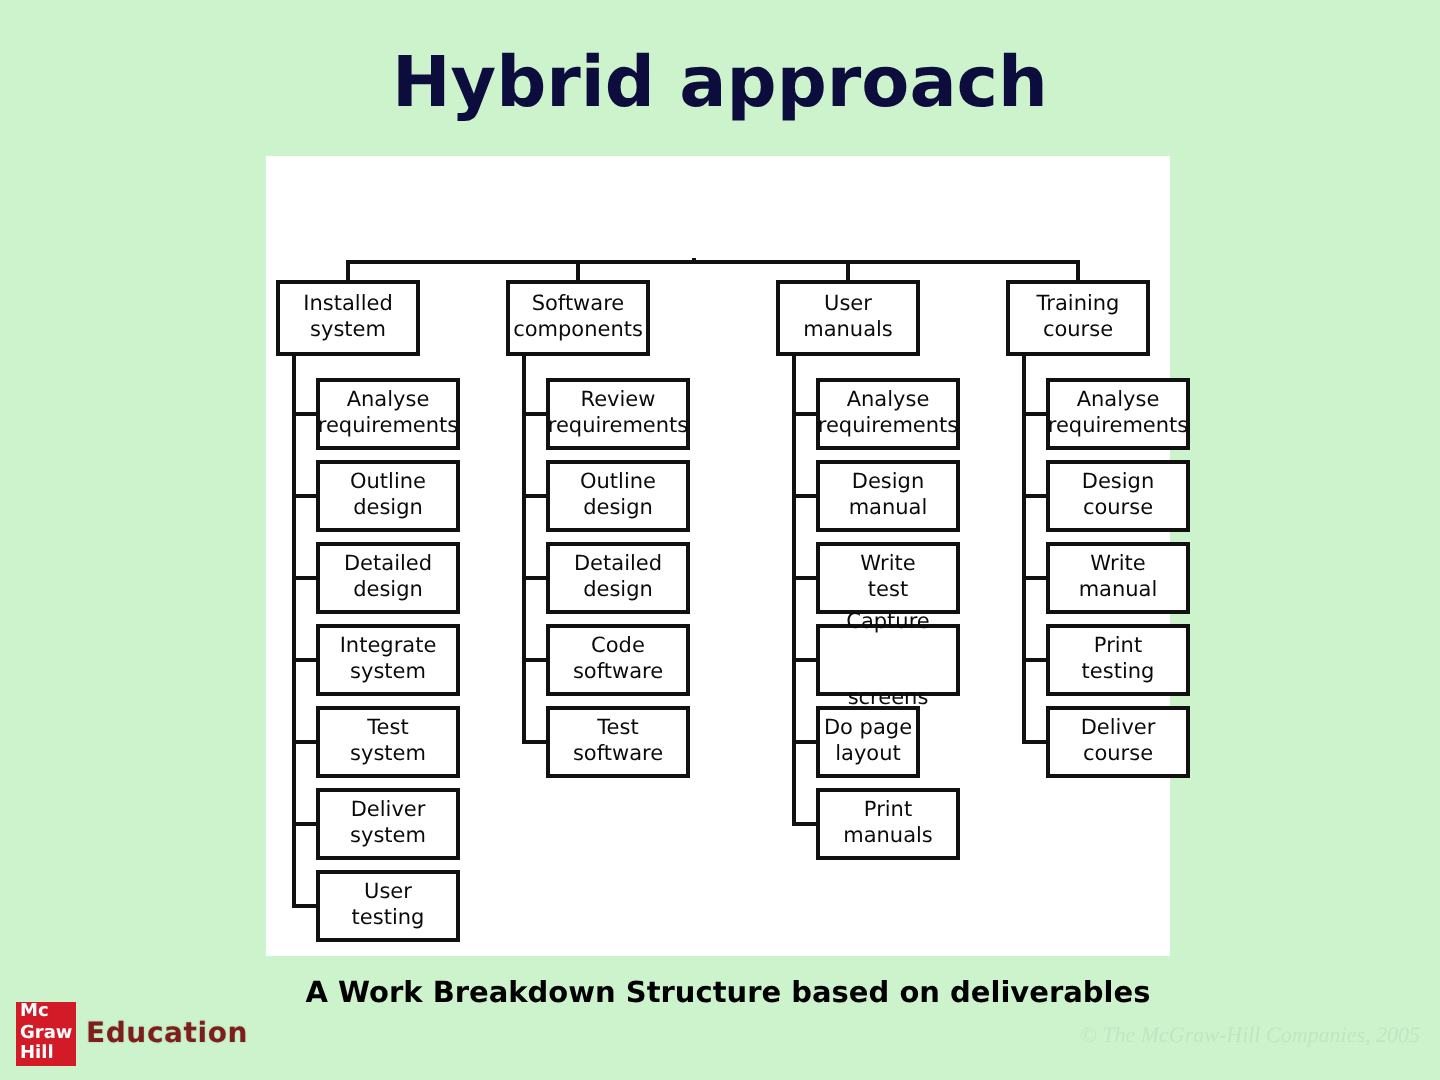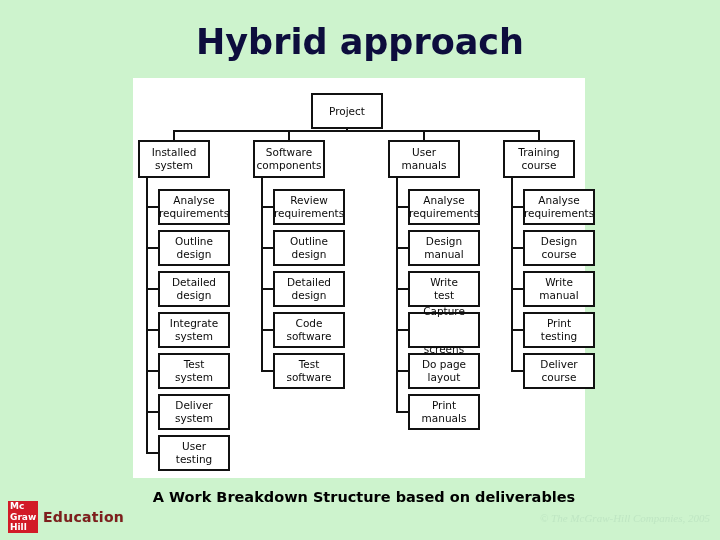--- a/index.html
+++ b/index.html
@@ -134,23 +134,20 @@
     white-space: nowrap;
   }
 </style>
 </head>
 <body>
 
 <div id="slide-title">Hybrid approach</div>
 
 <div id="diagram-panel">
 
-<div class="node-box root-box" style="left: 178px; top: 15px; width: 72px; height: 36px;">
-      <span class="ln">Project</span>
-    </div>
     <div class="conn conn-v" style="left: 213px; top: 51px; width: 2px; height: 1px;"></div>
     <div class="conn conn-h" style="left: 40px; top: 52px; width: 367px; height: 2px;"></div>
     <div class="conn conn-v" style="left: 40px; top: 52px; width: 2px; height: 10px;"></div>
     <div class="node-box branch-box" style="left: 5px; top: 62px; width: 72px; height: 38px;">
       <span class="ln">Installed</span>
       <span class="ln">system</span>
     </div>
     <div class="conn conn-v" style="left: 13px; top: 100px; width: 2px; height: 276px;"></div>
     <div class="conn conn-h" style="left: 13px; top: 128px; width: 12px; height: 2px;"></div>
     <div class="node-box leaf-box" style="left: 25px; top: 111px; width: 72px; height: 36px;">
@@ -238,21 +235,21 @@
     <div class="node-box leaf-box" style="left: 275px; top: 193px; width: 72px; height: 36px;">
       <span class="ln">Write</span>
       <span class="ln">test</span>
     </div>
     <div class="conn conn-h" style="left: 263px; top: 251px; width: 12px; height: 2px;"></div>
     <div class="node-box leaf-box" style="left: 275px; top: 234px; width: 72px; height: 36px; gap: 25px;">
       <span class="ln">Capture</span>
       <span class="ln">screens</span>
     </div>
     <div class="conn conn-h" style="left: 263px; top: 292px; width: 12px; height: 2px;"></div>
-    <div class="node-box leaf-box" style="left: 275px; top: 275px; width: 72px; height: 36px;">
+    <div class="node-box leaf-box" style="left: 275px; top: 275px; width: 52px; height: 36px;">
       <span class="ln">Do page</span>
       <span class="ln">layout</span>
     </div>
     <div class="conn conn-h" style="left: 263px; top: 333px; width: 12px; height: 2px;"></div>
     <div class="node-box leaf-box" style="left: 275px; top: 316px; width: 72px; height: 36px;">
       <span class="ln">Print</span>
       <span class="ln">manuals</span>
     </div>
     <div class="conn conn-v" style="left: 405px; top: 52px; width: 2px; height: 10px;"></div>
     <div class="node-box branch-box" style="left: 370px; top: 62px; width: 72px; height: 38px;">

